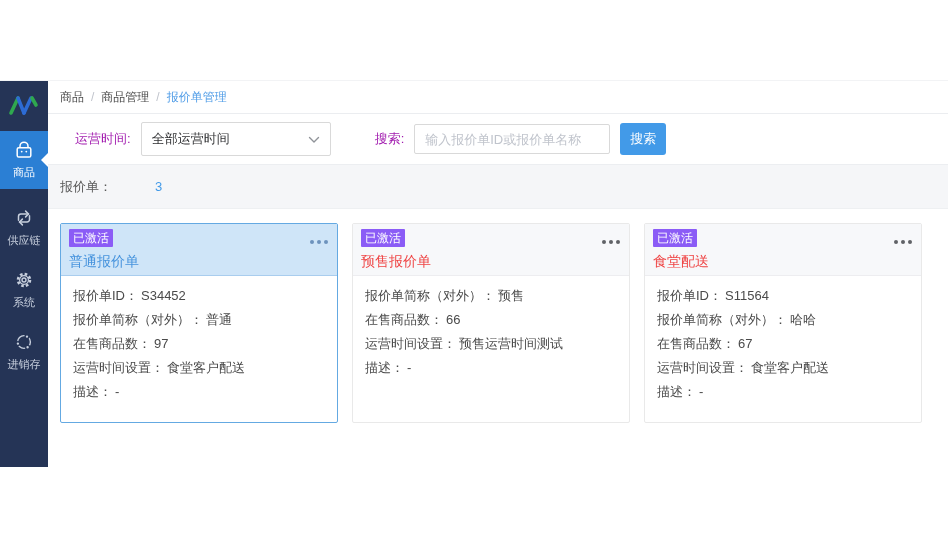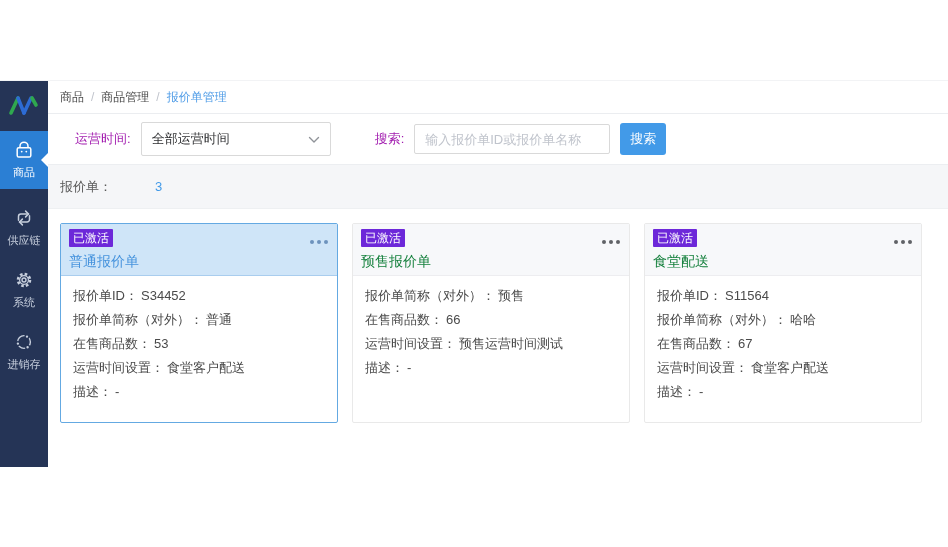--- a/index.html
+++ b/index.html
@@ -79,24 +79,24 @@
   .cards{flex:1;background:#fff;padding:14px 12px;display:flex;gap:14px;align-items:flex-start;}
   .card{
     width:278px;height:200px;box-sizing:border-box;background:#fff;
     border:1px solid #e9e9e9;border-radius:2px;position:relative;cursor:pointer;
   }
   .card-header{
     height:52px;box-sizing:border-box;background:#f7f8fa;
     border-bottom:1px solid #ededf0;padding:4px 10px 0 8px;position:relative;
   }
   .badge{
-    display:inline-block;background:#6d28d9;color:#fff;font-size:12px;
+    display:inline-block;background:#8b5cf6;color:#fff;font-size:12px;
     line-height:18px;padding:0 4px;border-radius:1px;
   }
-  .card-title{font-size:14px;color:#15803d;margin-top:6px;}
+  .card-title{font-size:14px;color:#ef4444;margin-top:6px;}
   .more{
     position:absolute;top:16px;right:16px;width:4px;height:4px;border-radius:50%;
     background:#606266;box-shadow:-7px 0 0 #606266,7px 0 0 #606266;cursor:pointer;
   }
   .card.selected{border-color:#64a9e2;}
   .card.selected .card-header{background:#cfe5f8;border-bottom-color:#a9cdee;}
   .card.selected .card-title{color:#4693dd;}
   .card.selected .more{background:#6d93bd;box-shadow:-7px 0 0 #6d93bd,7px 0 0 #6d93bd;}
   .card-body{padding:8px 12px 0 12px;font-size:13px;color:#4a4a4a;}
   .card-row{height:24px;line-height:24px;white-space:nowrap;overflow:hidden;}
@@ -200,21 +200,21 @@
 
       <div class="card selected">
         <div class="card-header">
           <span class="badge">已激活</span>
           <div class="card-title">普通报价单</div>
           <span class="more"></span>
         </div>
         <div class="card-body">
           <div class="card-row"><span>报价单ID：</span><span class="val">S34452</span></div>
           <div class="card-row"><span>报价单简称（对外）：</span><span class="val">普通</span></div>
-          <div class="card-row"><span>在售商品数：</span><span class="val">53</span></div>
+          <div class="card-row"><span>在售商品数：</span><span class="val">97</span></div>
           <div class="card-row"><span>运营时间设置：</span><span class="val">食堂客户配送</span></div>
           <div class="card-row"><span>描述：</span><span class="val">-</span></div>
         </div>
       </div>
 
       <div class="card">
         <div class="card-header">
           <span class="badge">已激活</span>
           <div class="card-title">预售报价单</div>
           <span class="more"></span>

